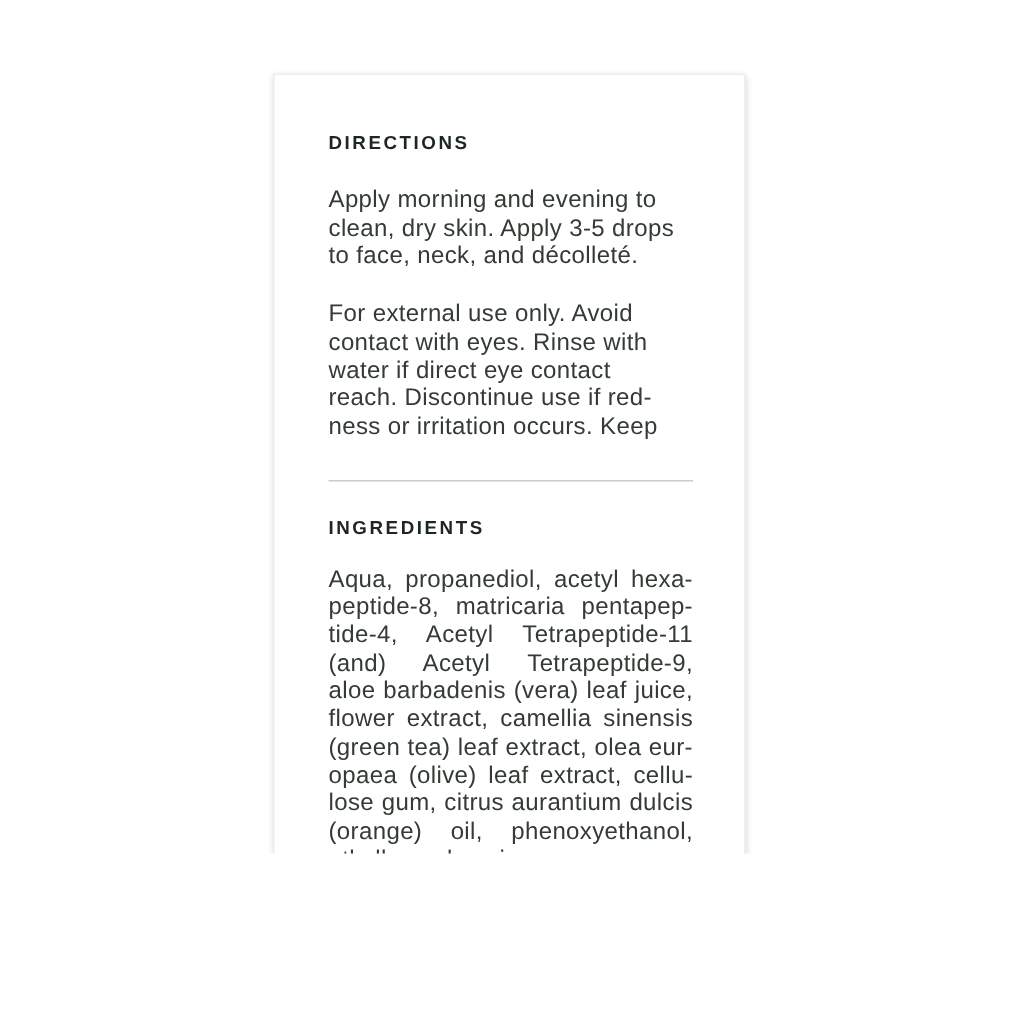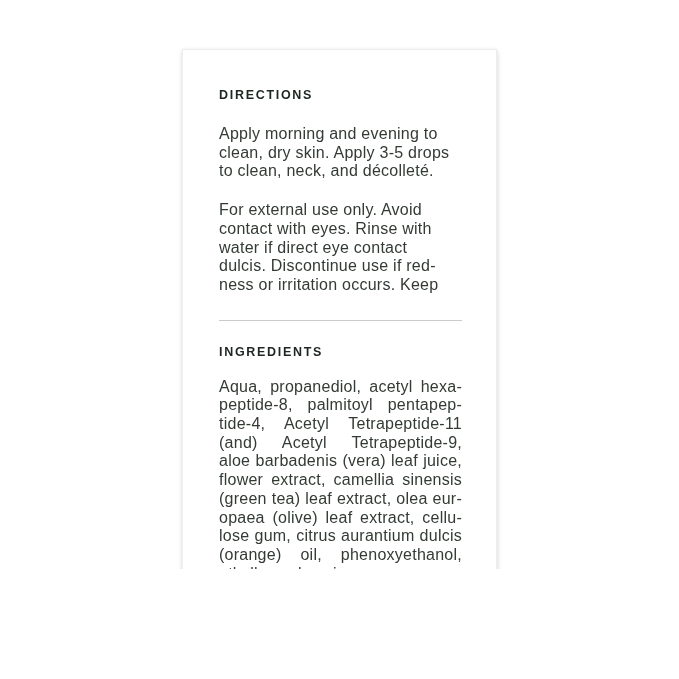--- a/index.html
+++ b/index.html
@@ -73,38 +73,38 @@
 <body>
 
 <div class="stage">
   <div class="card">
 
     <section>
       <h2 class="heading">DIRECTIONS</h2>
       <p class="para para-left para-usage">
           <span class="line">Apply morning and evening to</span>
           <span class="line">clean, dry skin. Apply 3-5 drops</span>
-          <span class="line">to clean, neck, and décolleté.</span>
+          <span class="line">to face, neck, and décolleté.</span>
         </p>
       <p class="para para-left para-warning">
           <span class="line">For external use only. Avoid</span>
           <span class="line">contact with eyes. Rinse with</span>
           <span class="line">water if direct eye contact</span>
-          <span class="line">dulcis. Discontinue use if red-</span>
+          <span class="line">reach. Discontinue use if red-</span>
           <span class="line">ness or irritation occurs. Keep</span>
         </p>
     </section>
 
     <hr class="divider">
 
     <section>
       <h2 class="heading heading-ingredients">INGREDIENTS</h2>
       <p class="para para-justified para-ingredients">
           <span class="line">Aqua, propanediol, acetyl hexa-</span>
-          <span class="line">peptide-8, palmitoyl pentapep-</span>
+          <span class="line">peptide-8, matricaria pentapep-</span>
           <span class="line">tide-4, Acetyl Tetrapeptide-11</span>
           <span class="line">(and) Acetyl Tetrapeptide-9,</span>
           <span class="line">aloe barbadenis (vera) leaf juice,</span>
           <span class="line">flower extract, camellia sinensis</span>
           <span class="line">(green tea) leaf extract, olea eur-</span>
           <span class="line">opaea (olive) leaf extract, cellu-</span>
           <span class="line">lose gum, citrus aurantium dulcis</span>
           <span class="line">(orange) oil, phenoxyethanol,</span>
           <span class="line">ethylhexyglycerin.</span>
         </p>

